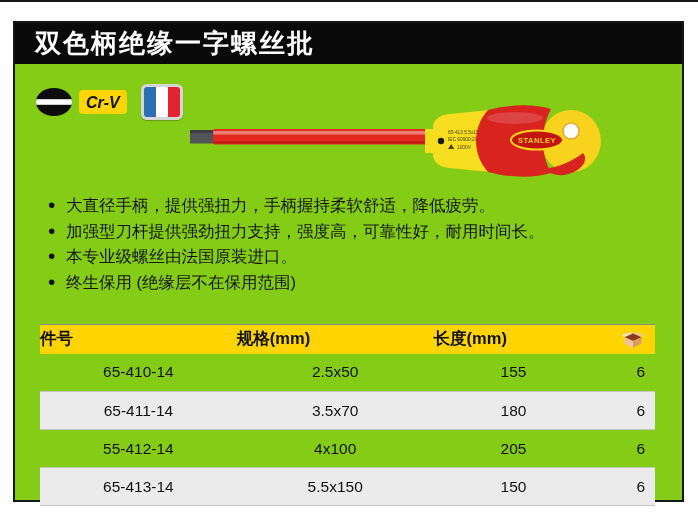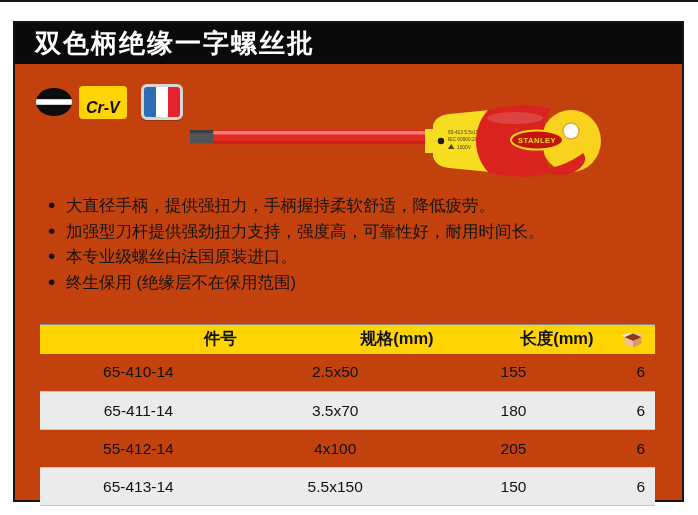--- a/index.html
+++ b/index.html
@@ -3,43 +3,43 @@
 <meta charset="utf-8">
 <style>
   * { margin:0; padding:0; box-sizing:border-box; }
   html,body { background:#fff; }
   body { font-family:"Liberation Sans","DejaVu Sans",sans-serif; color:#1a1a1a; }
   .page { position:relative; width:698px; height:515px; background:#fff; overflow:hidden; }
 
   .top-rule { position:absolute; left:0; top:0; width:698px; height:2px; background:#161616; }
 
   .frame { position:absolute; left:13px; top:21px; width:671px; height:481px;
-           border:2px solid #161616; background:#c2410c; }
+           border:2px solid #161616; background:#84cc16; }
 
   .title-bar { position:absolute; left:0; top:0; width:100%; height:41px; background:#0a0a0a;
                display:flex; align-items:center; padding-left:20px; }
   .title-bar h1 { color:#fff; font-size:26px; font-weight:bold; letter-spacing:2px; }
 
   .badges-row { position:absolute; left:20px; top:59px; height:40px; display:flex; align-items:center; }
   .slotted-icon { width:38px; height:30px; display:block; }
-  .crv-badge { margin-left:6px; background:#FFD400; border-radius:4px; padding:13px 7px 2px 7px;
+  .crv-badge { margin-left:6px; background:#FFD400; border-radius:4px; padding:4px 7px 2px 7px;
                font-weight:bold; font-style:italic; font-size:16px; color:#111; }
   .flag { margin-left:14px; width:42px; height:36px; border-radius:6px; border:3px solid #d6d6d6;
           background:linear-gradient(to right,#2E6DB4 0 33.4%,#ffffff 33.4% 66.7%,#E32430 66.7% 100%);
           box-shadow:0 1px 1px rgba(0,0,0,.25); }
 
   .product-svg { position:absolute; left:172px; top:78px; width:420px; height:80px; }
 
   .features { position:absolute; left:32px; top:158px; width:630px; list-style:none;margin-top:12px; }
   .features li { position:relative; padding-left:19px; font-size:16.5px; line-height:25.6px; color:#141414; }
   .features li::before { content:"•"; position:absolute; left:1px; top:-1px; font-size:21px; color:#111; }
 
   table.spec { position:absolute; left:25px; top:301px; width:615px; border-collapse:collapse;
                font-size:15.5px; color:#111; border-top:1px solid #8a8a8a; }
-  table.spec th { background:#FFD400; height:29px; font-size:16.5px; font-weight:bold; text-align:right; }
+  table.spec th { background:#FFD400; height:29px; font-size:16.5px; font-weight:bold; text-align:left; }
   table.spec td { height:38px; text-align:center; border-bottom:1px solid #c6c6c6; }
   table.spec tr.alt td { background:#EBEBEB;margin-top:41px; }
   .col-part  { width:32%; }
   .col-spec  { width:32%; }
   .col-len   { width:26%; }
   .col-qty   { width:10%; }
   table.spec th:last-child, table.spec td:last-child { text-align:right; padding-right:10px; }
   .box-icon { width:24px; height:17px; vertical-align:middle; }
 </style>
 </head>

